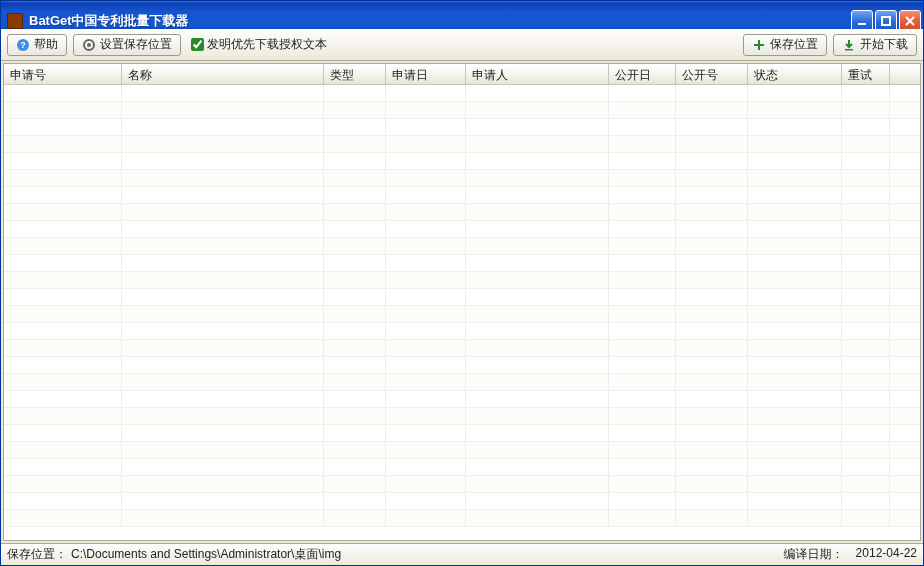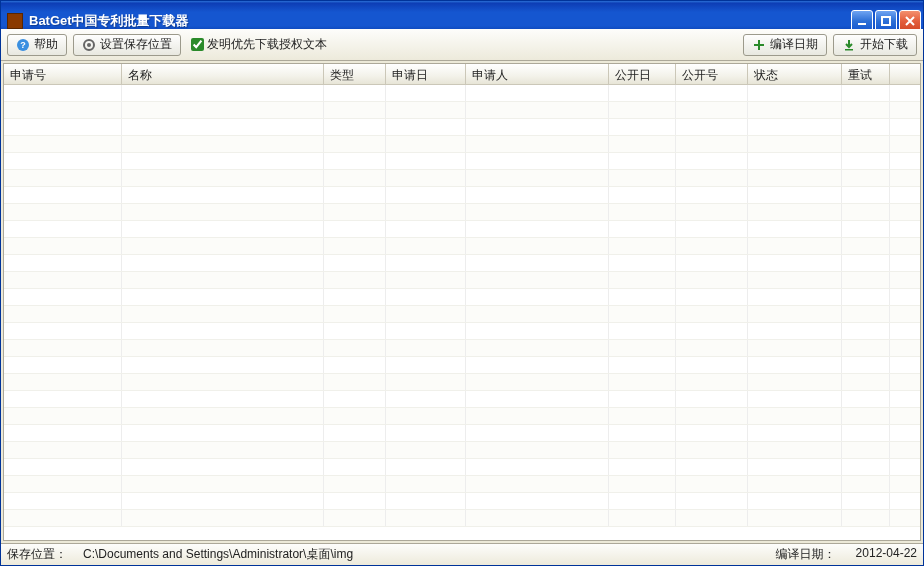--- a/index.html
+++ b/index.html
@@ -152,22 +152,22 @@
 
   .statusbar {
     height: 22px;
     background: linear-gradient(to bottom,#fdfdfb 0%,#edeadb 100%);
     border-top: 1px solid #aca899;
     display: flex;
     align-items: center;
     padding: 0 6px;
     color: #222;
   }
-  .statusbar .left { flex:1; display:flex; gap:16px;}
-  .statusbar .right { display:flex; gap:20px;}
+  .statusbar .left { flex:1; display:flex; gap:4px;}
+  .statusbar .right { display:flex; gap:12px;}
 </style>
 </head>
 <body>
 
 <div class="window">
 
   <div class="titlebar">
     <div class="app-icon"></div>
     <div class="title">BatGet中国专利批量下载器</div>
     <div class="win-controls">
@@ -212,21 +212,21 @@
       <input type="checkbox" checked="" style="">
       <span>发明优先下载授权文本</span>
     </label>
     <div class="spacer"></div>
     <button class="tbtn">
       <span class="ico">
         <svg viewBox="0 0 14 14">
             <path d="M7 2 V12 M2 7 H12" stroke="#2a8a2a" stroke-width="2"></path>
           </svg>
       </span>
-      <span>编译日期</span>
+      <span>保存位置</span>
     </button>
     <button class="tbtn">
       <span class="ico">
         <svg viewBox="0 0 14 14">
             <path d="M7 2 V9 M4 6 L7 9 L10 6" stroke="#2a8a2a" stroke-width="2" fill="none"></path>
             <rect x="3" y="11" width="8" height="1.5" fill="#2a8a2a"></rect>
           </svg>
       </span>
       <span>开始下载</span>
     </button>

